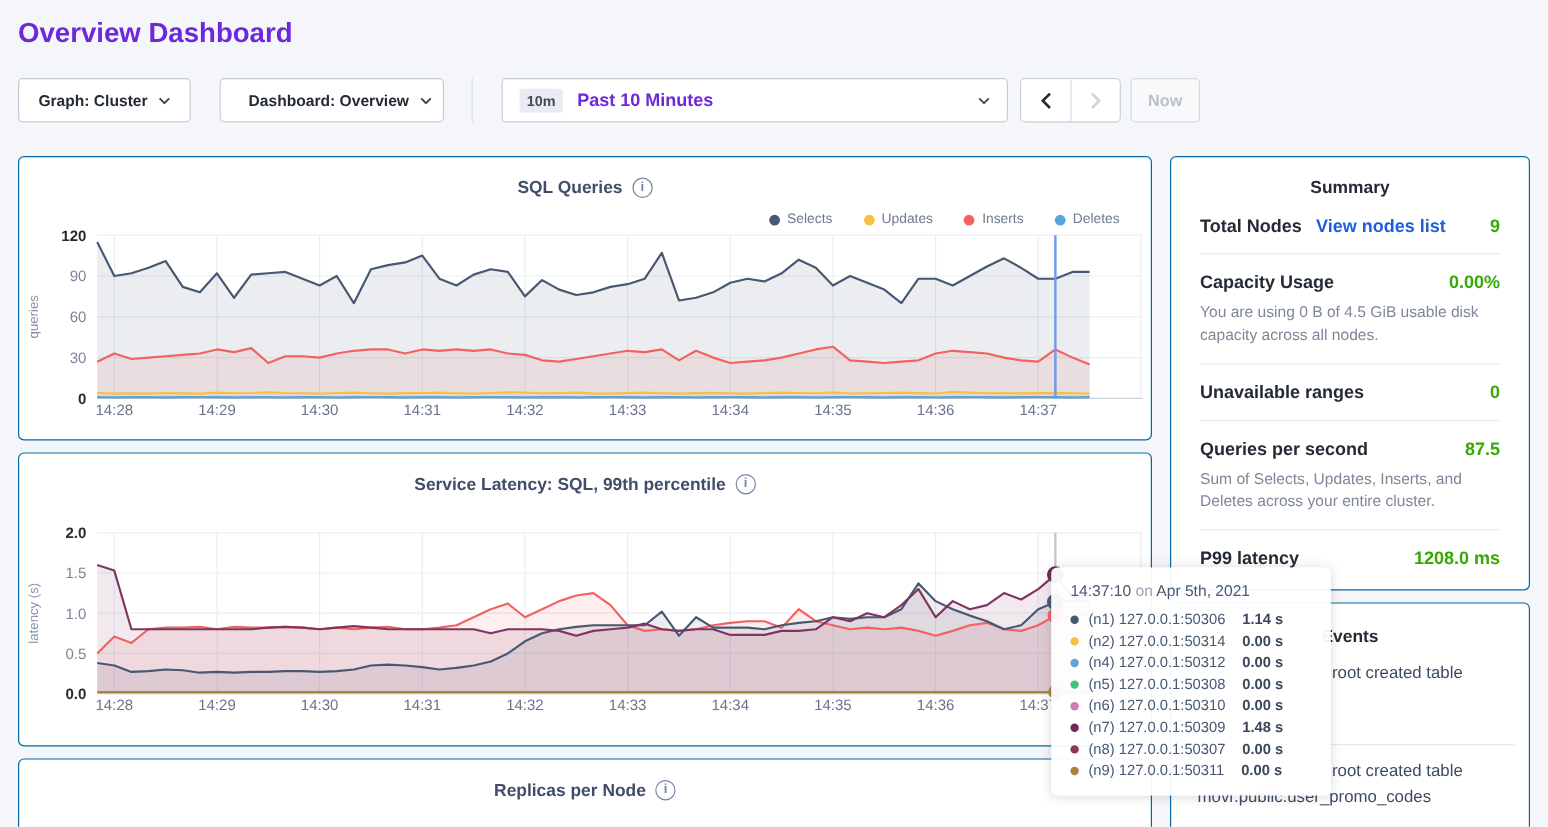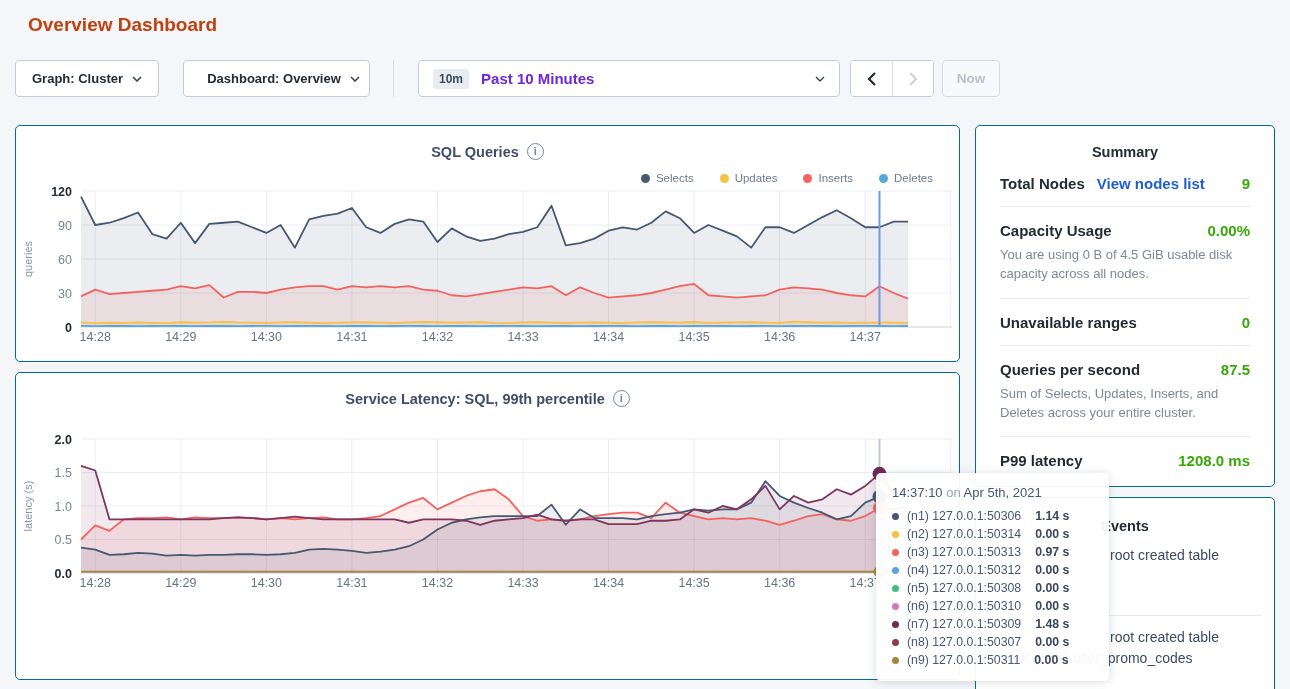--- a/index.html
+++ b/index.html
@@ -4,21 +4,21 @@
 <style>
   * { box-sizing: border-box; }
   html,body { margin:0; padding:0; }
   body {
     width:1290px; height:689px; overflow:hidden; position:relative;
     background:#f4f6fa; color:#242b35;
     font-family:"Liberation Sans", sans-serif;
   }
   svg { font-family:inherit; display:block; }
 
-  h1.page-title { margin:14px 0 0 28px; font-size:19px; font-weight:700; color:#c2410c; }
+  h1.page-title { margin:14px 0 0 15px; font-size:23px; font-weight:700; color:#6d28d9; }
 
   .toolbar { display:flex; align-items:center; margin:24px 15px 0 15px; height:37px; }
   .dd, .time-select, .now-btn { background:#fff; border:1px solid #c6ccd7; border-radius:4px; height:37px; font-family:inherit; cursor:pointer; }
   .dd { display:flex; align-items:center; justify-content:center; gap:9px; font-weight:700; font-size:13px; color:#242b35; }
   .dd.graph { width:144px; }
   .dd.dash  { width:187px; margin-left:24px;padding-left:20px; }
   .vdiv { width:1px; height:37px; background:#d9dee6; margin-left:23px; }
   .time-select { margin-left:24px; width:422px; display:flex; align-items:center; gap:12px; padding:11px 14px; }
   .range-badge { background:#e8ebf1; border-radius:3px; font-size:12px; font-weight:700; color:#3f4a5e; padding:3px 6px; }
   .range-label { font-weight:700; font-size:15px; color:#6d28d9; }
@@ -28,21 +28,21 @@
   .nav-btn + .nav-btn { border-left:1px solid #d9dee6; }
   .now-btn { margin-left:8px; width:58px; background:#f8f9fb; border-color:#d5dae2; color:#b9c0cb; font-weight:700; font-size:13.5px; }
 
   .main { display:flex; gap:15px; padding:0 15px; margin-top:28px; }
   .col-left  { width:945px; display:flex; flex-direction:column; gap:10px; }
   .col-right { width:300px; display:flex; flex-direction:column; gap:10px; }
   .card { background:#fff; border:1px solid #0369a1; border-radius:5px; }
 
   .chart-card { position:relative; }
   #chart0 { height:237px; }
-  #chart1 { height:308px; }
+  #chart1 { height:245px; }
   #chart2 { height:160px; }
   .chart-title { display:flex; justify-content:center; align-items:center; gap:8px; margin-top:17px; font-weight:700; font-size:14.5px; color:#3f4d68; }
   .info-icon { width:17px; height:17px; border:1.3px solid #7486a5; border-radius:50%; color:#7486a5; font-size:11px; line-height:1; display:flex; align-items:center; justify-content:center; cursor:pointer; }
   .legend { position:absolute; top:46px; right:26px; display:flex; gap:26px; }
   .lg-item { display:flex; align-items:center; gap:6px; font-size:11.5px; color:#6f7a8e; cursor:pointer; }
   .lg-dot { width:9px; height:9px; border-radius:50%; }
   #svg0 { position:absolute; left:2px; top:57px; }
   #svg1 { position:absolute; left:2px; top:52px; }
 
   .summary-card { height:362px; padding:0 24px; }
@@ -314,25 +314,20 @@
           <span class="tt-dot" style="background: rgb(71, 88, 114);"></span>
           <span>(n1) 127.0.0.1:50306</span>
           <span class="tt-val">1.14 s</span>
         </div>
         <div class="tt-row">
           <span class="tt-dot" style="background: rgb(247, 192, 66);"></span>
           <span>(n2) 127.0.0.1:50314</span>
           <span class="tt-val">0.00 s</span>
         </div>
         <div class="tt-row">
-          <span class="tt-dot" style="background: rgb(242, 99, 95);"></span>
-          <span>(n3) 127.0.0.1:50313</span>
-          <span class="tt-val">0.97 s</span>
-        </div>
-        <div class="tt-row">
           <span class="tt-dot" style="background: rgb(89, 166, 220);"></span>
           <span>(n4) 127.0.0.1:50312</span>
           <span class="tt-val">0.00 s</span>
         </div>
         <div class="tt-row">
           <span class="tt-dot" style="background: rgb(63, 192, 126);"></span>
           <span>(n5) 127.0.0.1:50308</span>
           <span class="tt-val">0.00 s</span>
         </div>
         <div class="tt-row">

